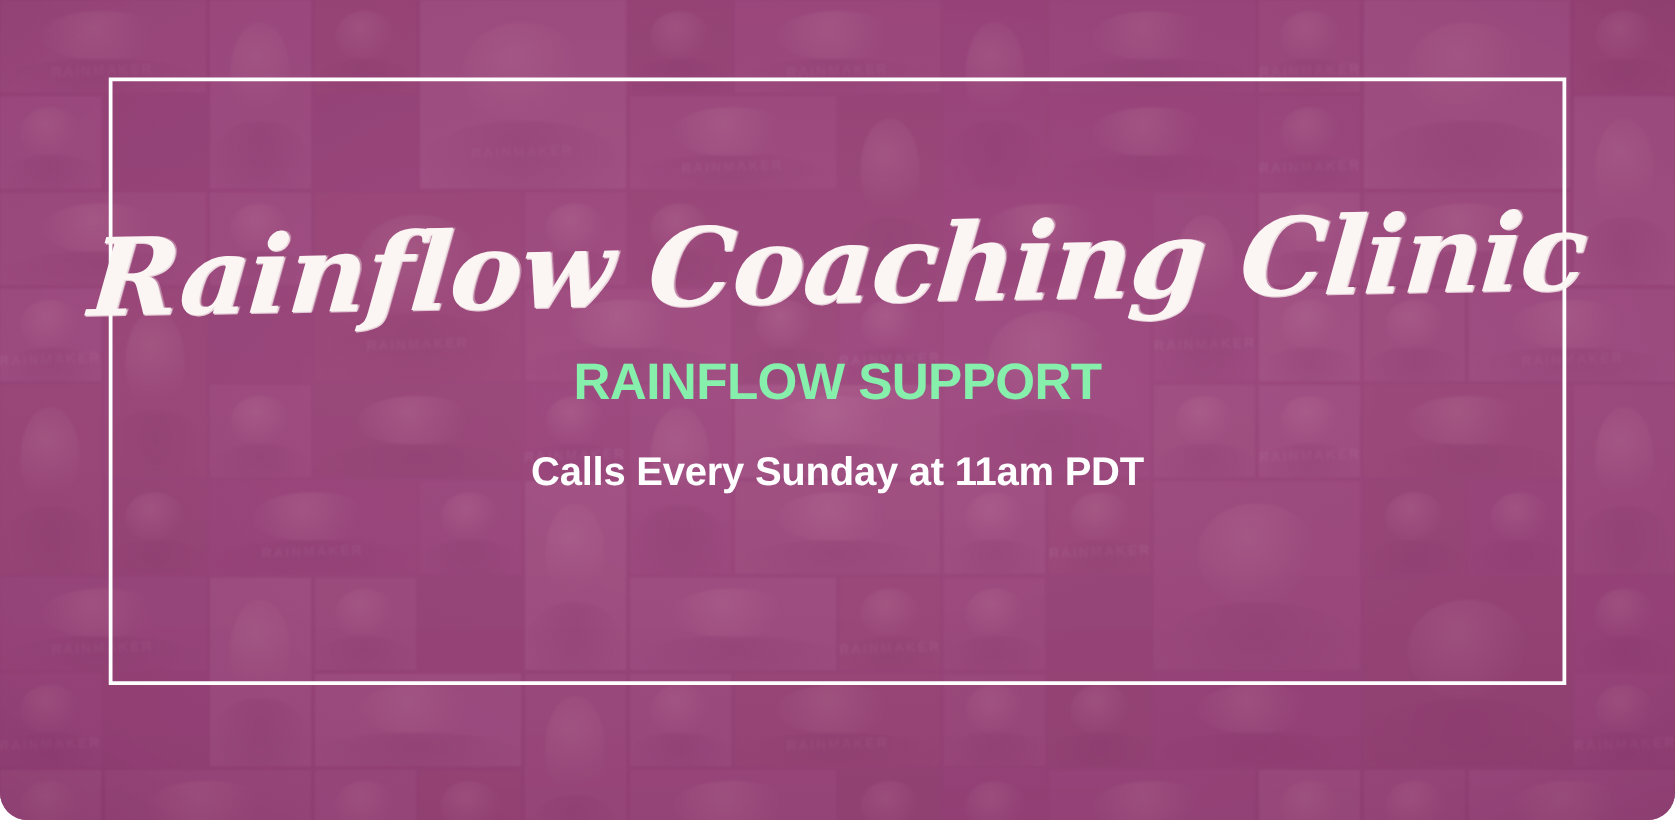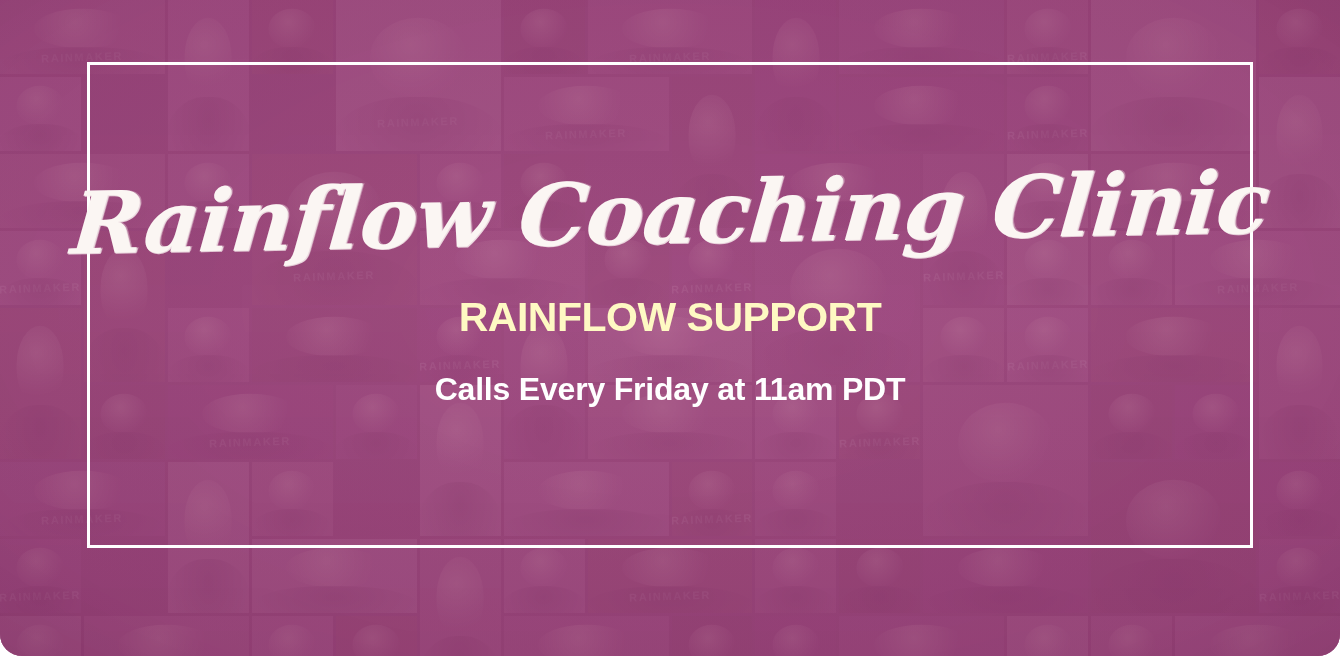--- a/index.html
+++ b/index.html
@@ -126,27 +126,27 @@
     font-size:86px;
     line-height:1.0;
     color:#fbf6f3;
     letter-spacing:-1px;
     transform:skewX(-6deg) rotate(-1deg);
     text-shadow:1px 1px 0 rgba(251,246,243,.75), 2px 0 0 rgba(251,246,243,.35);
     white-space:nowrap;
   }
 
   .headline {
-    margin-top:40px;
+    margin-top:28px;
     font-family:"Liberation Sans", sans-serif;
     font-weight:700;
     font-size:41px;
     line-height:1.05;
     letter-spacing:-0.5px;
-    color:#fef9c3;
+    color:#86efac;
     white-space:nowrap;
   }
 
   .subline {
     margin-top:34px;
     font-family:"Liberation Sans", sans-serif;
     font-weight:700;
     font-size:32px;
     line-height:1.05;
     letter-spacing:-0.2px;
@@ -288,16 +288,16 @@
   <div class="wash"></div>
   <div class="vignette"></div>
 
   <div class="frame"></div>
 
   <div class="copy">
     <div class="script">Rainflow Coaching Clinic</div>
 
     <div class="headline">RAINFLOW SUPPORT</div>
 
-    <div class="subline">Calls Every Friday at 11am PDT</div>
+    <div class="subline">Calls Every Sunday at 11am PDT</div>
   </div>
 
 </div>
 
 </body></html>

